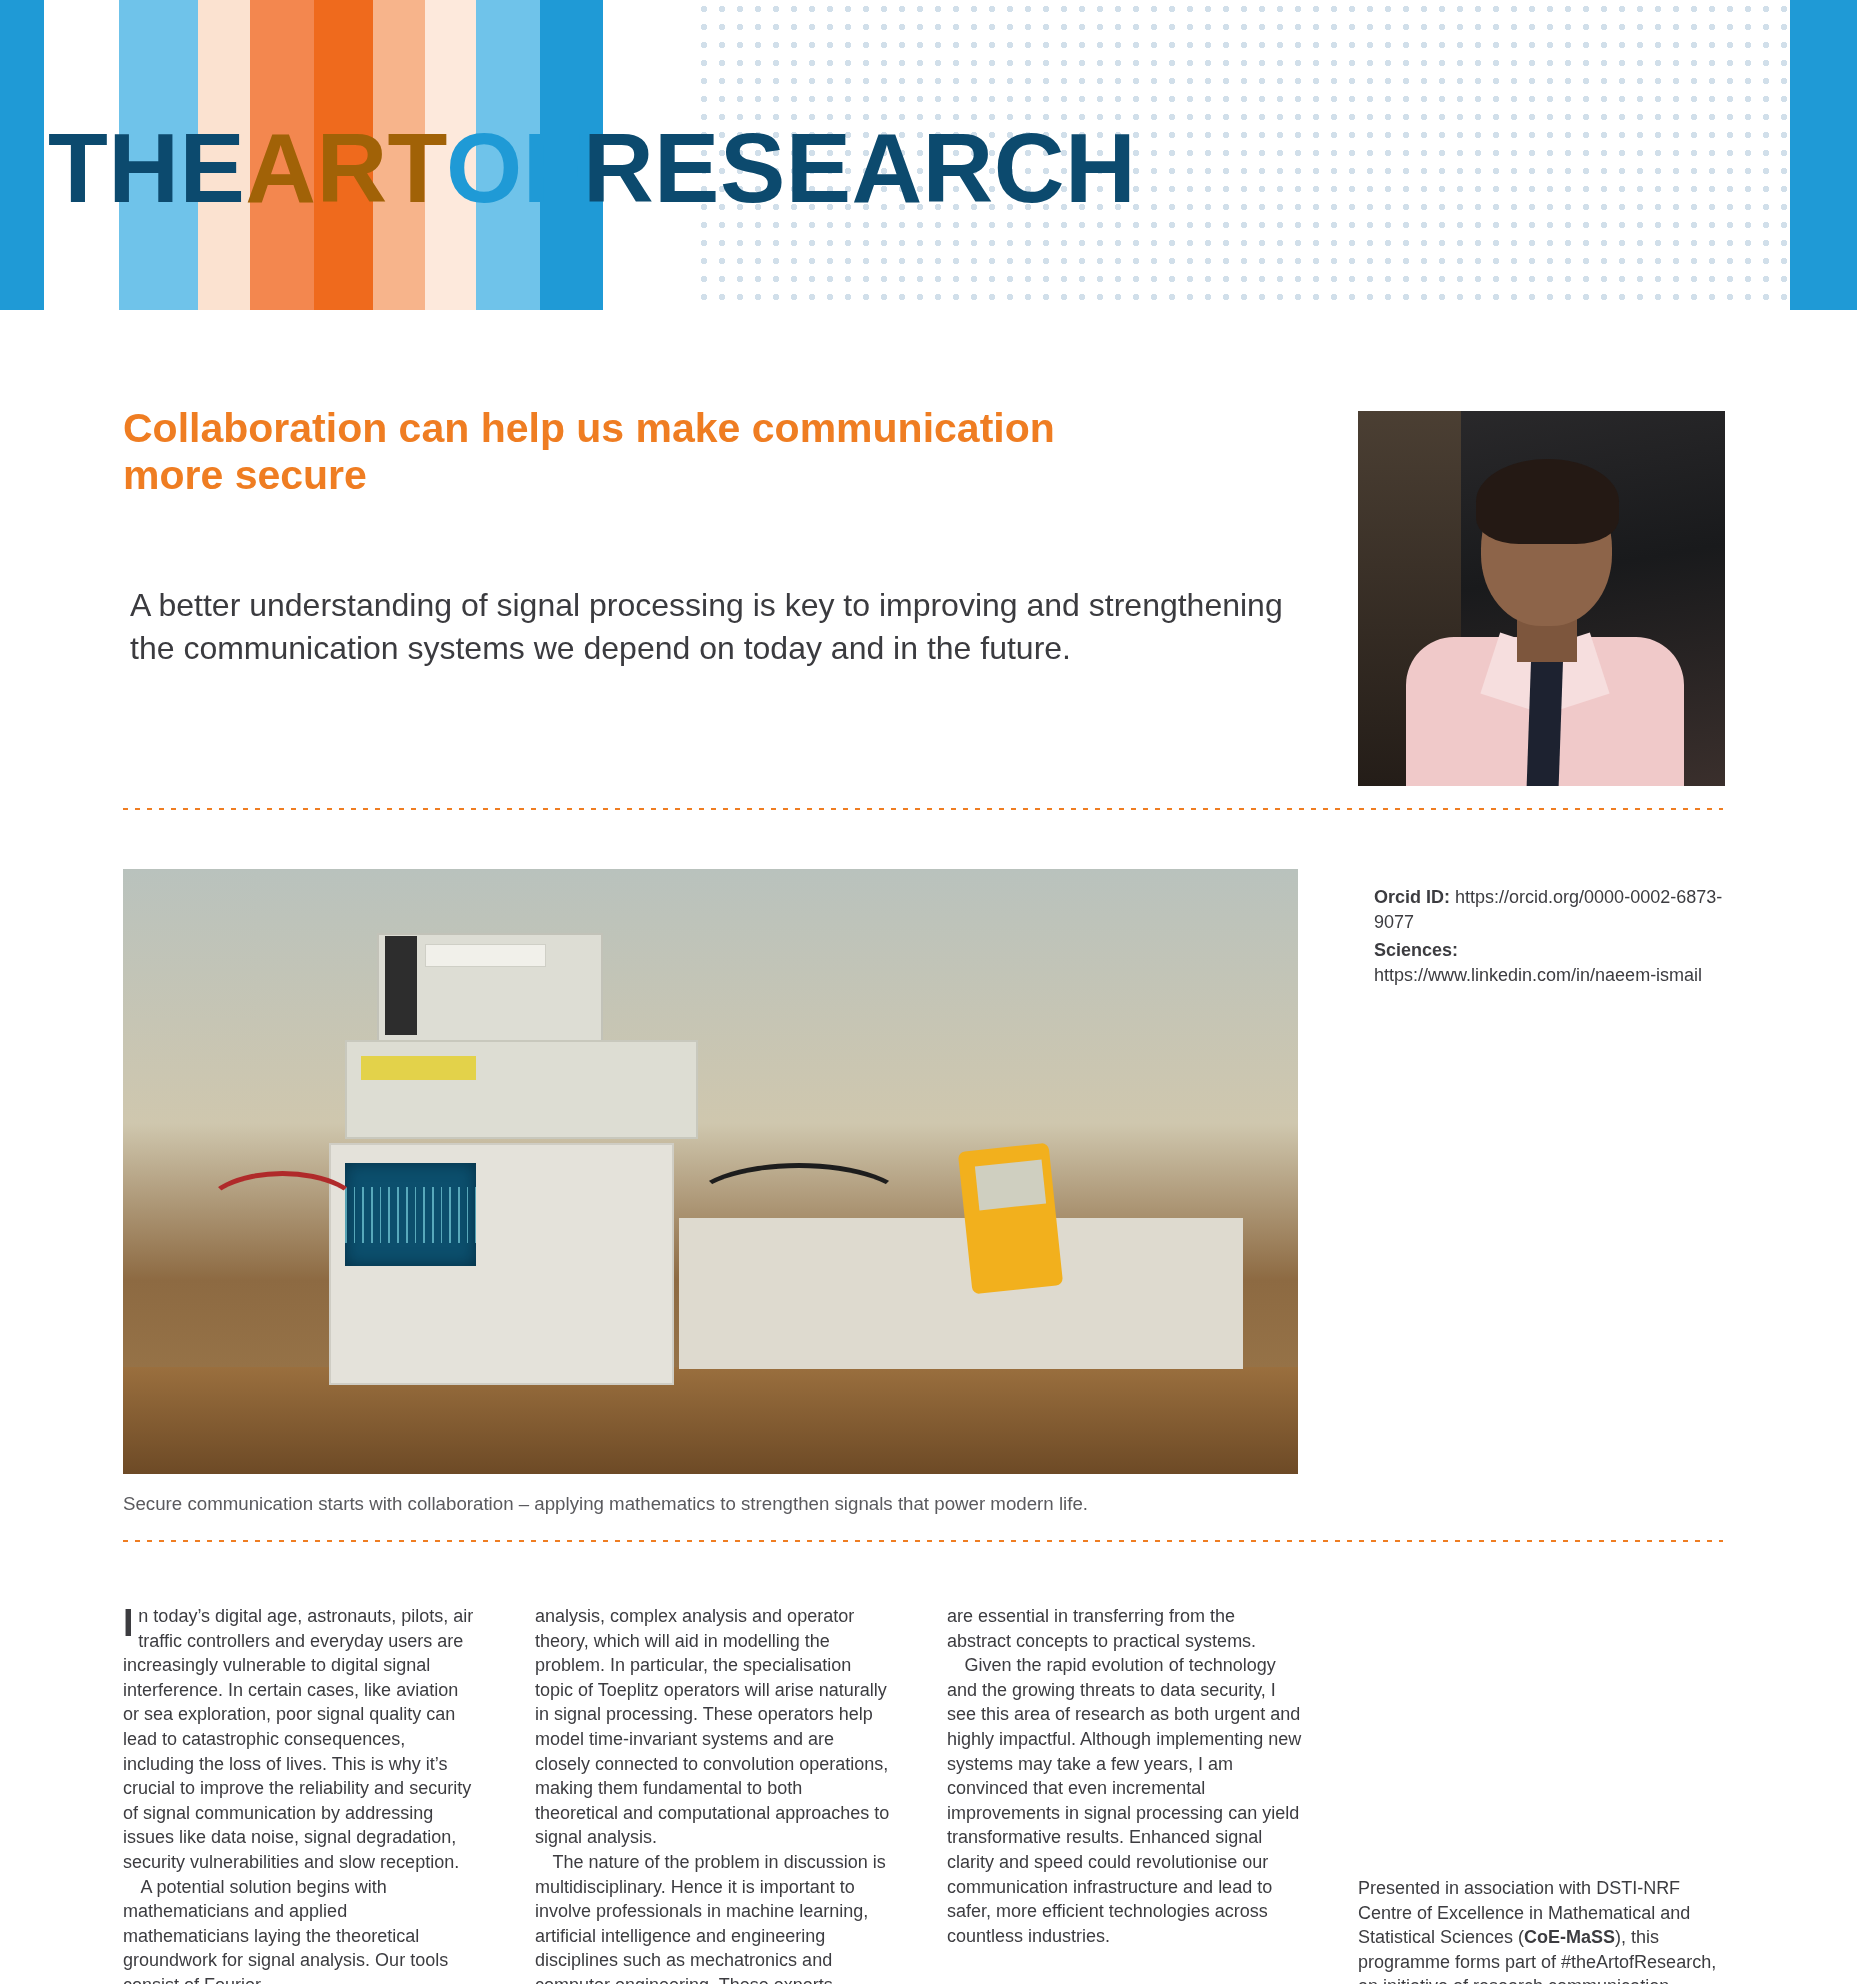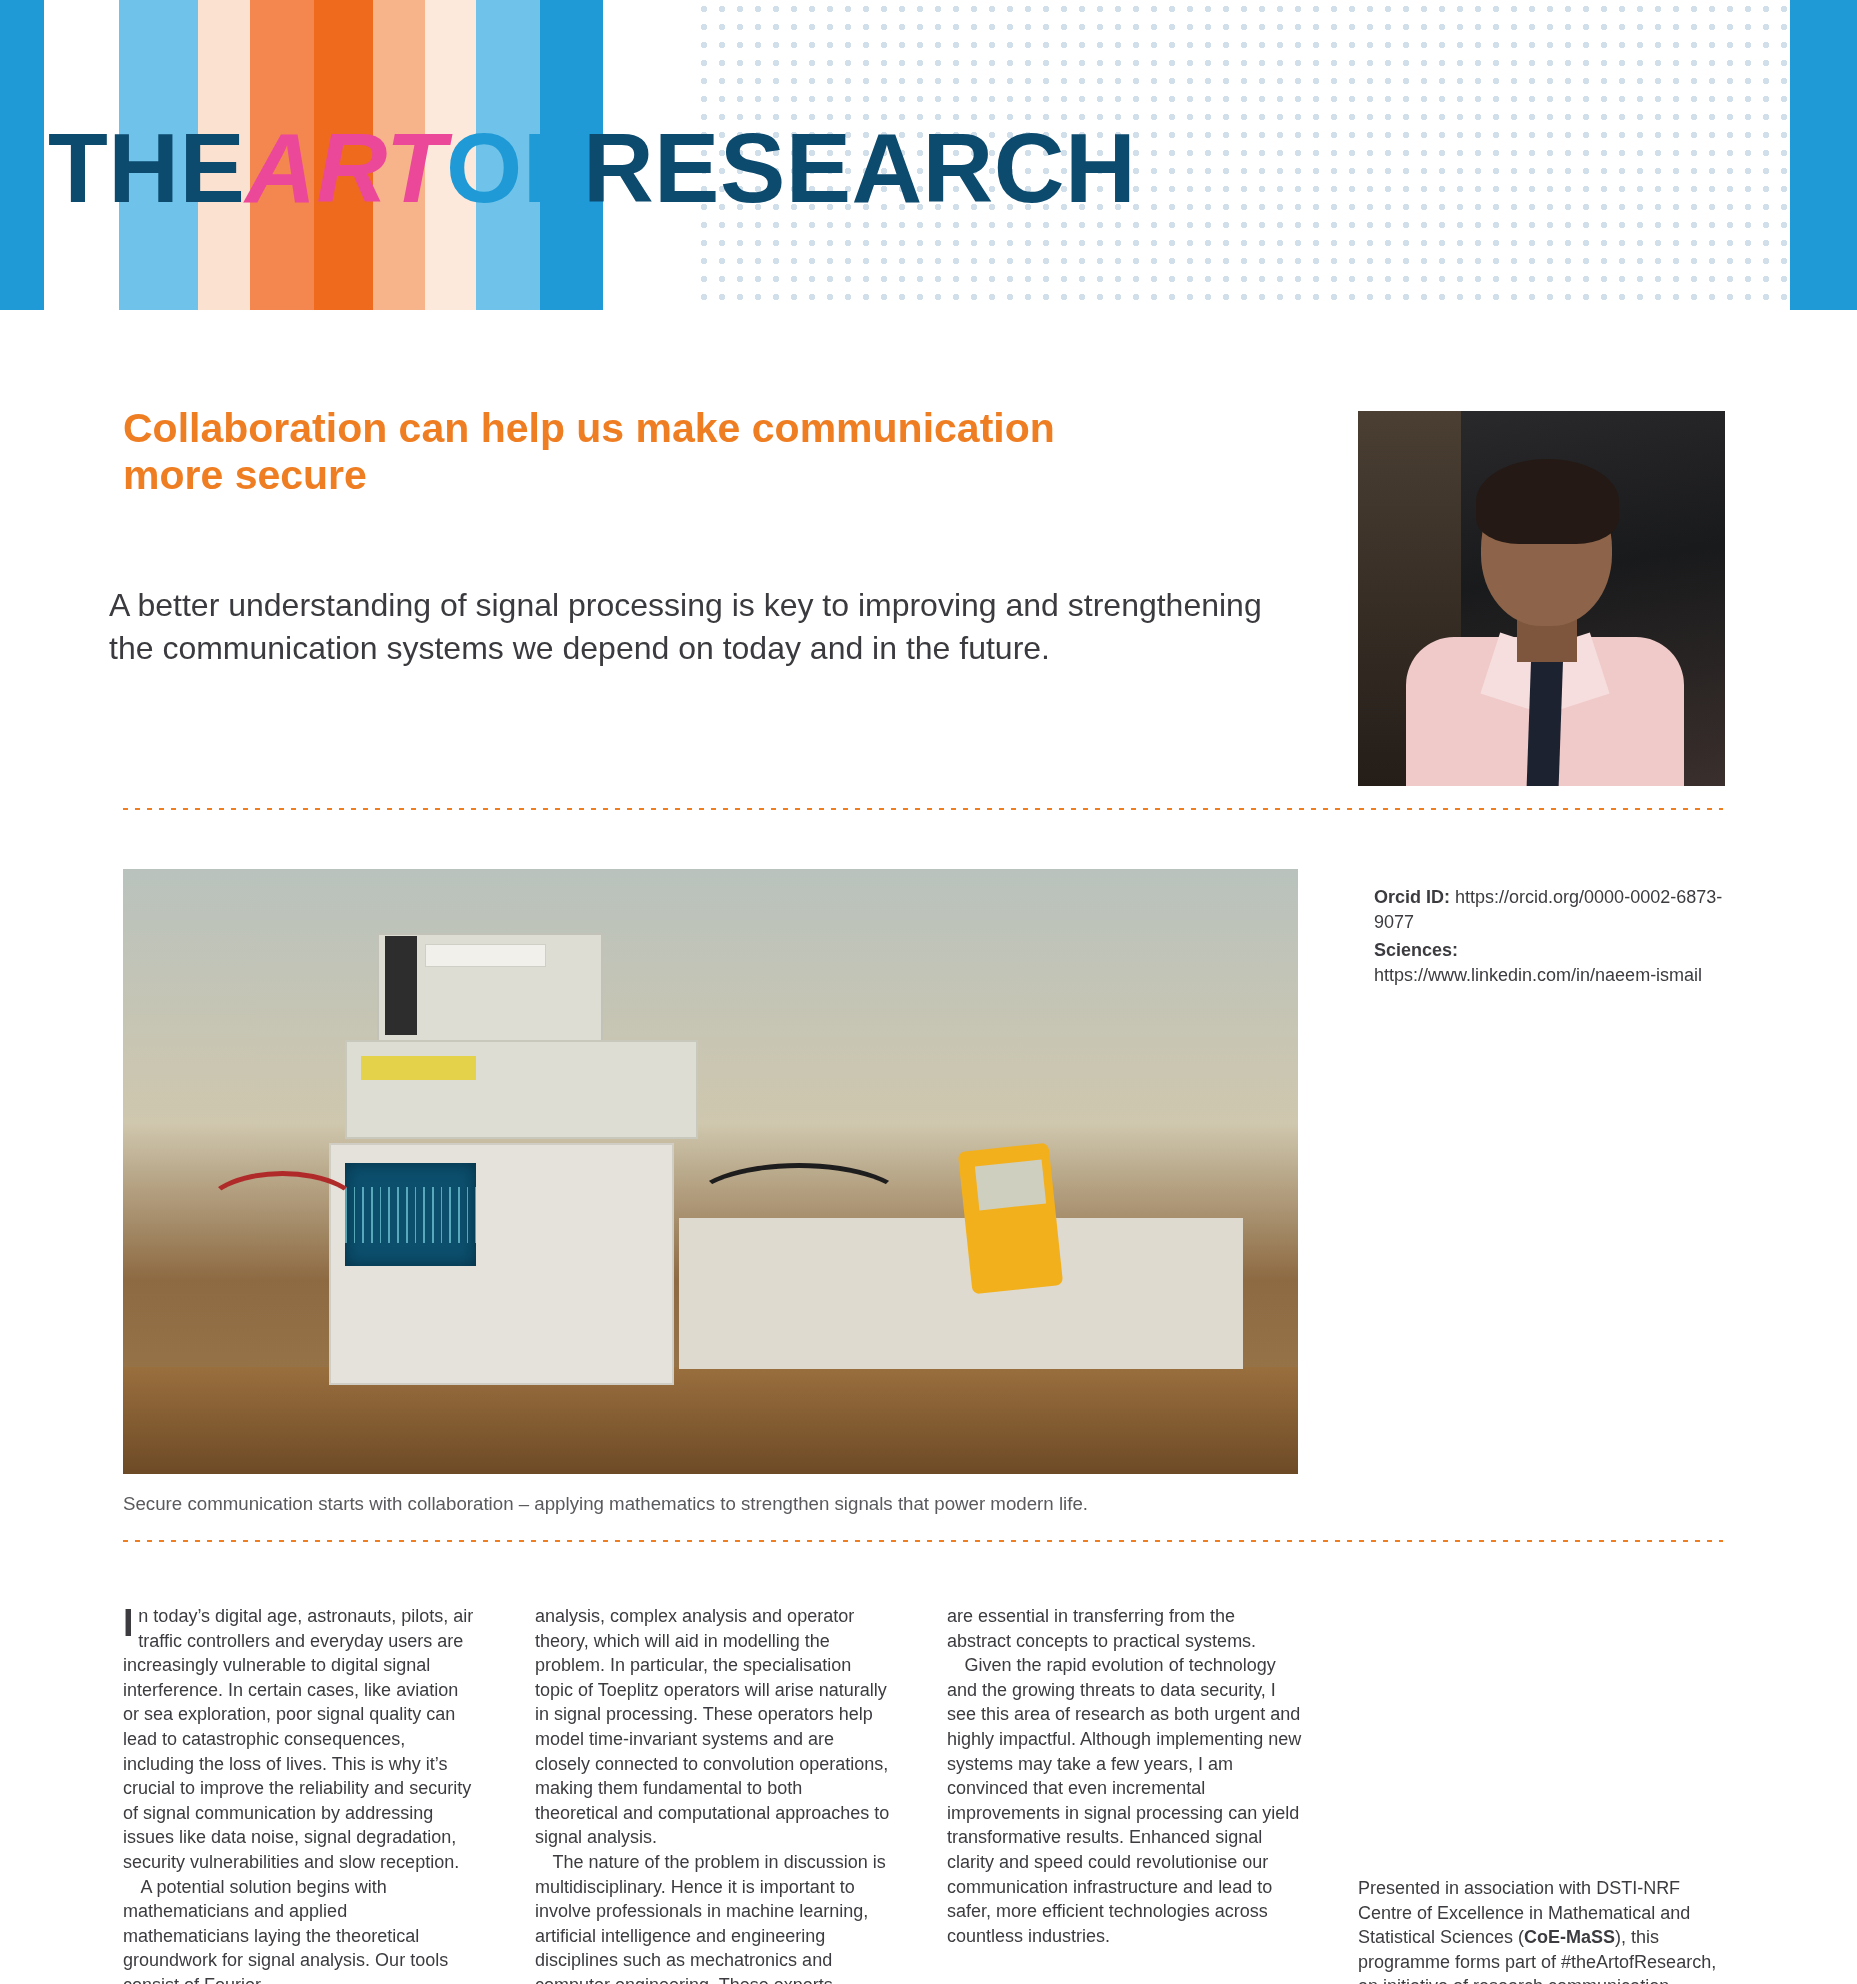--- a/index.html
+++ b/index.html
@@ -49,37 +49,37 @@
     left: 48px;
     top: 119px;
     width: 1747px;
     font-size: 98px;
     line-height: 98px;
     font-weight: bold;
     letter-spacing: 0.4px;
     white-space: nowrap;
   }
   .t-dark { color: #0c4a6e; text-align: right; }
-  .t-white { color: #ec4899; font-style: italic; }
+  .t-white { color: #a16207; }
   .t-blue { color: #1f9ad6; }
 
   
   .headline {
     position: absolute;
     left: 123px;
     top: 405px;
     width: 1016px;
     color: #ef7d22;
     font-size: 41px;
     line-height: 47px;
     font-weight: bold;
   }
   .standfirst {
     position: absolute;
-    left: 109px;
+    left: 130px;
     top: 584px;
     width: 1171px;
     color: #3b3b3f;
     font-size: 32px;
     line-height: 43px;
   }
 
   .portrait {
     position: absolute;
     left: 1358px;

